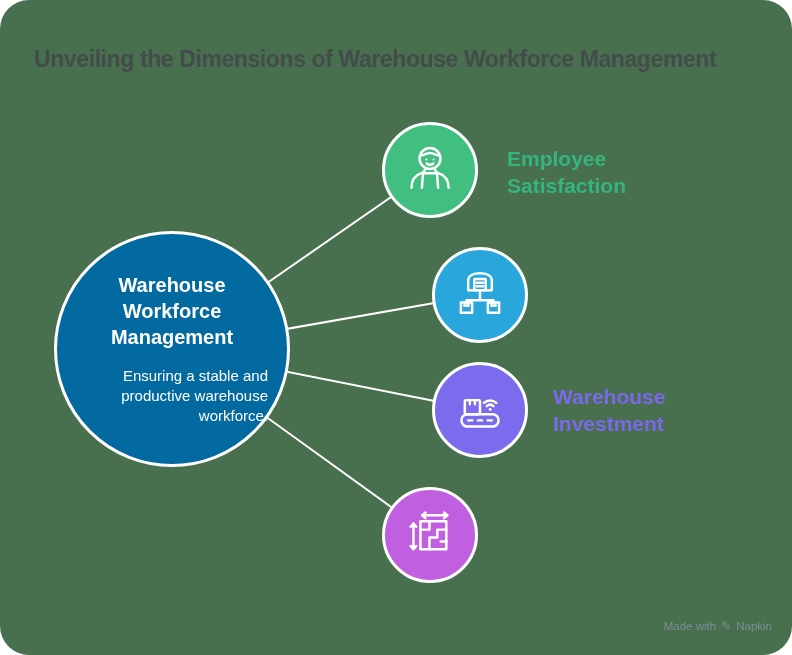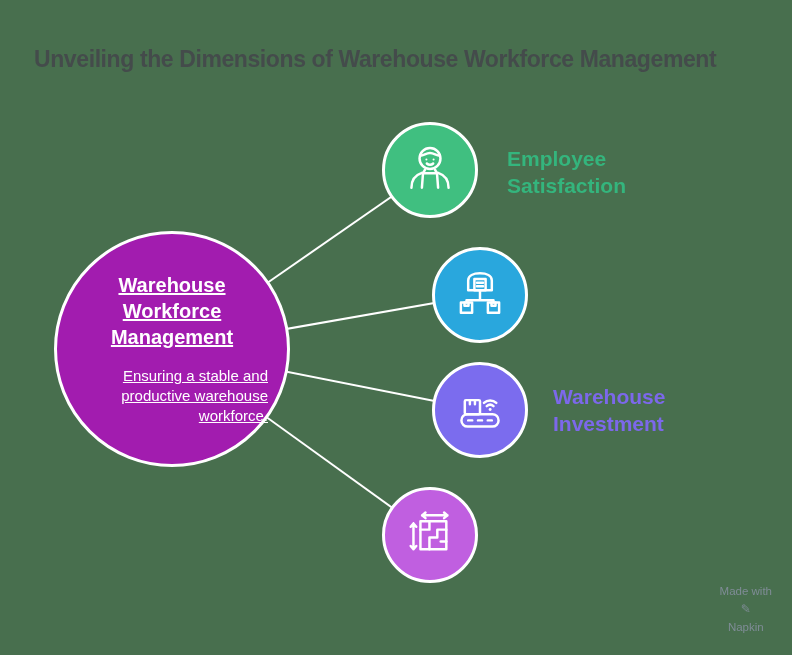--- a/index.html
+++ b/index.html
@@ -5,20 +5,21 @@
   * { margin: 0; padding: 0; box-sizing: border-box; }
   html,body { width:100%; height:100%; }
   body { font-family: "Liberation Sans", sans-serif; }
 
   .stage {
     position: relative;
     width: 792px;
     height: 655px;
     overflow: hidden;
     background: #486f4e; 
+    border-radius: 29px;
   }
 
   .connectors {
     position: absolute;
     inset: 0;
     width: 792px;
     height: 655px;
   }
   .connectors line {
     stroke: #ffffff;
@@ -112,21 +113,21 @@
 
   <svg class="connectors" viewBox="0 0 792 655" aria-hidden="true">
     <line x1="172" y1="349" x2="430" y2="170"></line>
     <line x1="172" y1="349" x2="480" y2="295"></line>
     <line x1="172" y1="349" x2="480" y2="410"></line>
     <line x1="172" y1="349" x2="430" y2="535"></line>
   </svg>
 
   <div class="diagram-title" style="color: rgb(68, 75, 75);">Unveiling the Dimensions of Warehouse Workforce Management</div>
 
-  <div class="hub" style="background-color: #a21caf; text-decoration: underline;">
+  <div class="hub" style="background-color: #0369a1;">
     <div class="hub-heading">Warehouse Workforce Management</div>
     <div class="hub-desc">Ensuring a stable and productive warehouse workforce.</div>
   </div>
 
   <div class="node-circle node-0" style="background-color: rgb(64, 191, 128);">
     <span>
       <svg viewBox="0 0 48 48" width="54" height="54" fill="none" stroke="#fff" stroke-width="2.2" stroke-linecap="round" stroke-linejoin="round">
         <circle cx="24" cy="15.5" r="9.3"></circle>
         <path d="M15.4 12.6 C18 13.8 20 10.6 24 10.6 C28 10.6 30 13.8 32.6 12.6"></path>
         <circle cx="20.8" cy="16.4" r="0.9" fill="#fff" stroke="none"></circle>
@@ -177,19 +178,19 @@
         <rect x="15.5" y="13.5" width="23" height="25"></rect>
         <path d="M23.5 13.5 v7.5 h-8"></path>
         <path d="M38.5 21 h-8 v7 h-7 v10.5"></path>
         <path d="M33.5 31.5 h5"></path>
         <path d="M17 8.3 H39.5 M17 8.3 l3 -2.5 M17 8.3 l3 2.5 M39.5 8.3 l-3 -2.5 M39.5 8.3 l-3 2.5"></path>
         <path d="M9.3 15.5 V38.5 M9.3 15.5 l-2.5 3 M9.3 15.5 l2.5 3 M9.3 38.5 l-2.5 -3 M9.3 38.5 l2.5 -3"></path>
       </svg>
     </span>
   </div>
 
-  <div class="watermark" style="color: rgb(127, 140, 150); flex-direction: column;">
+  <div class="watermark" style="color: rgb(127, 140, 150);">
     <span>Made with</span>
     <span class="pen">✎</span>
     <span>Napkin</span>
   </div>
 
 </div>
 
 </body></html>

